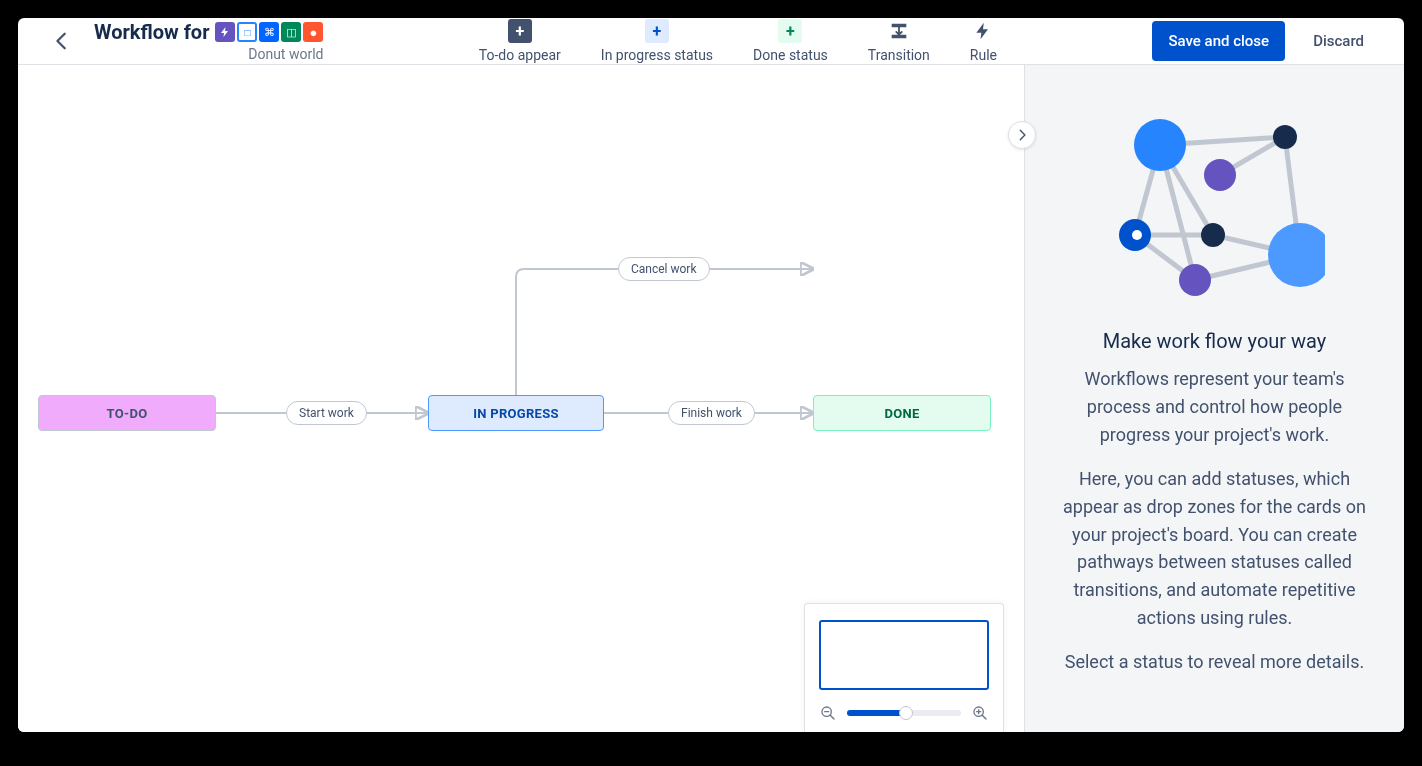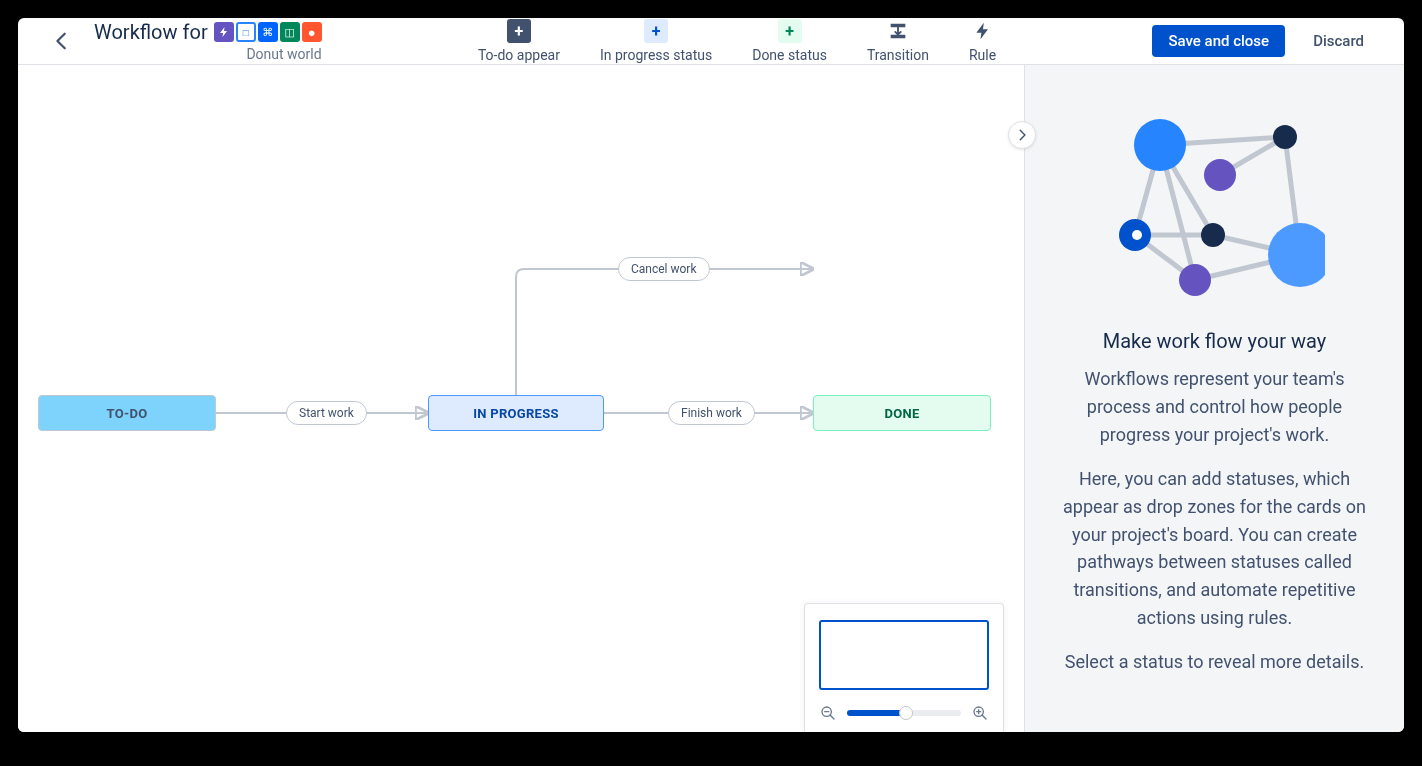--- a/index.html
+++ b/index.html
@@ -15,42 +15,42 @@
   }
   *{box-sizing:border-box;font-family:-apple-system,BlinkMacSystemFont,"Segoe UI",Roboto,Helvetica,Arial,sans-serif;}
   html,body{margin:0;height:100%;background:#000;}
   .frame{position:relative;width:1422px;height:766px;padding:18px 18px 34px 18px;}
   .app{position:relative;width:100%;height:100%;background:#fff;border-radius:6px;overflow:hidden;box-shadow:0 10px 40px rgba(0,0,0,.5);display:flex;flex-direction:column;}
   
   .hdr{height:80px;border-bottom:1px solid var(--border);display:flex;align-items:center;padding:0 24px;}
   .back{width:40px;height:40px;display:flex;align-items:center;justify-content:center;border-radius:4px;cursor:pointer;margin-right:12px;}
   .title-wrap{display:flex;flex-direction:column;gap:2px;}
   .title-row{display:flex;align-items:center;gap:6px;}
-  .title-row h1{margin:0;font-size:20px;font-weight:400;color:var(--navy);}
+  .title-row h1{margin:0;font-size:20px;font-weight:700;color:var(--navy);}
   .title-icons{display:flex;gap:2px;}
   .title-icons span{width:20px;height:20px;border-radius:3px;display:inline-flex;align-items:center;justify-content:center;}
   .sub{font-size:14px;color:#6B778C;text-align:right;}
   .tools{flex:1;display:flex;justify-content:center;gap:40px;}
   .tool{display:flex;flex-direction:column;align-items:center;gap:4px;cursor:pointer;}
   .tool .ibox{width:24px;height:24px;border-radius:3px;display:flex;align-items:center;justify-content:center;font-size:16px;font-weight:700;}
   .tool .lbl{font-size:14px;color:var(--gray-txt);}
   .actions{display:flex;align-items:center;gap:12px;}
-  .btn{height:32px;padding:0 16px;border-radius:4px;font-size:15px;font-weight:500;display:flex;align-items:center;cursor:pointer;}
+  .btn{height:40px;padding:0 16px;border-radius:4px;font-size:15px;font-weight:500;display:flex;align-items:center;cursor:pointer;}
   .btn.primary{background:var(--blue);color:#fff;}
   .btn.link{background:transparent;color:var(--gray-txt);}
   
   .body{flex:1;display:flex;position:relative;}
   .canvas{flex:1;position:relative;background:#fff;}
   .sidepanel{width:380px;background:var(--gray-bg);border-left:1px solid var(--border);display:flex;flex-direction:column;align-items:center;padding:40px 32px;text-align:center;}
   .toggle{position:absolute;top:56px;right:368px;width:28px;height:28px;border-radius:50%;background:#fff;border:1px solid var(--border);display:flex;align-items:center;justify-content:center;z-index:5;cursor:pointer;box-shadow:0 1px 3px rgba(0,0,0,.1);}
   .sidepanel h2{margin:24px 0 12px;font-size:20px;font-weight:400;color:var(--navy);}
   .sidepanel p{margin:0 0 16px;font-size:18px;line-height:1.55;color:var(--gray-txt);}
   
   .node{position:absolute;height:36px;border-radius:4px;display:flex;align-items:center;justify-content:center;font-size:13px;font-weight:700;letter-spacing:.3px;cursor:pointer;}
-  .n-todo{background:#7dd3fc;border:1px solid #C1C7D0;color:var(--gray-txt);}
+  .n-todo{background:#f0abfc;border:1px solid #C1C7D0;color:var(--gray-txt);}
   .n-prog{background:var(--blue-lite);border:1px solid #4C9AFF;color:#0747A6;}
   .n-done{background:var(--green-lite);border:1px solid #79F2C0;color:var(--green-txt);}
   .pill{position:absolute;height:24px;padding:0 12px;border-radius:12px;background:#fff;border:1px solid #C1C7D0;font-size:12px;color:var(--gray-txt);display:flex;align-items:center;z-index:2;cursor:pointer;}
   svg.wires{position:absolute;inset:0;width:100%;height:100%;pointer-events:none;}
   svg.wires path,svg.wires line{stroke:#C1C7D0;stroke-width:2;fill:none;}
   
   .minimap{position:absolute;right:20px;bottom:0;width:200px;background:#fff;border:1px solid var(--border);border-bottom:none;border-radius:4px 4px 0 0;padding:16px 14px 10px;display:flex;flex-direction:column;gap:14px;box-shadow:0 0 6px rgba(0,0,0,.06);}
   .minimap .view{height:70px;border:2px solid var(--blue);border-radius:3px;}
   .zoomrow{display:flex;align-items:center;gap:10px;}
   .zoomrow .zi{width:18px;height:18px;display:flex;align-items:center;justify-content:center;color:#6B778C;cursor:pointer;}

